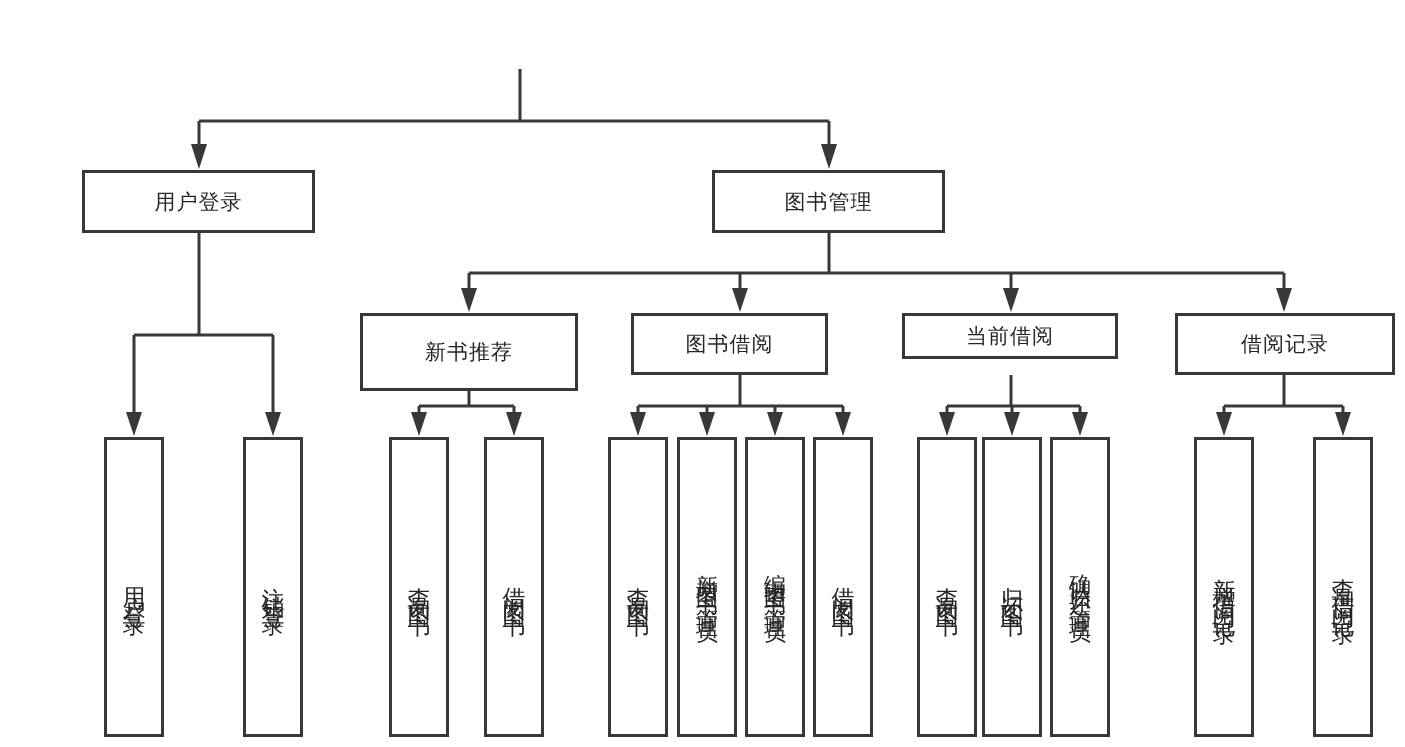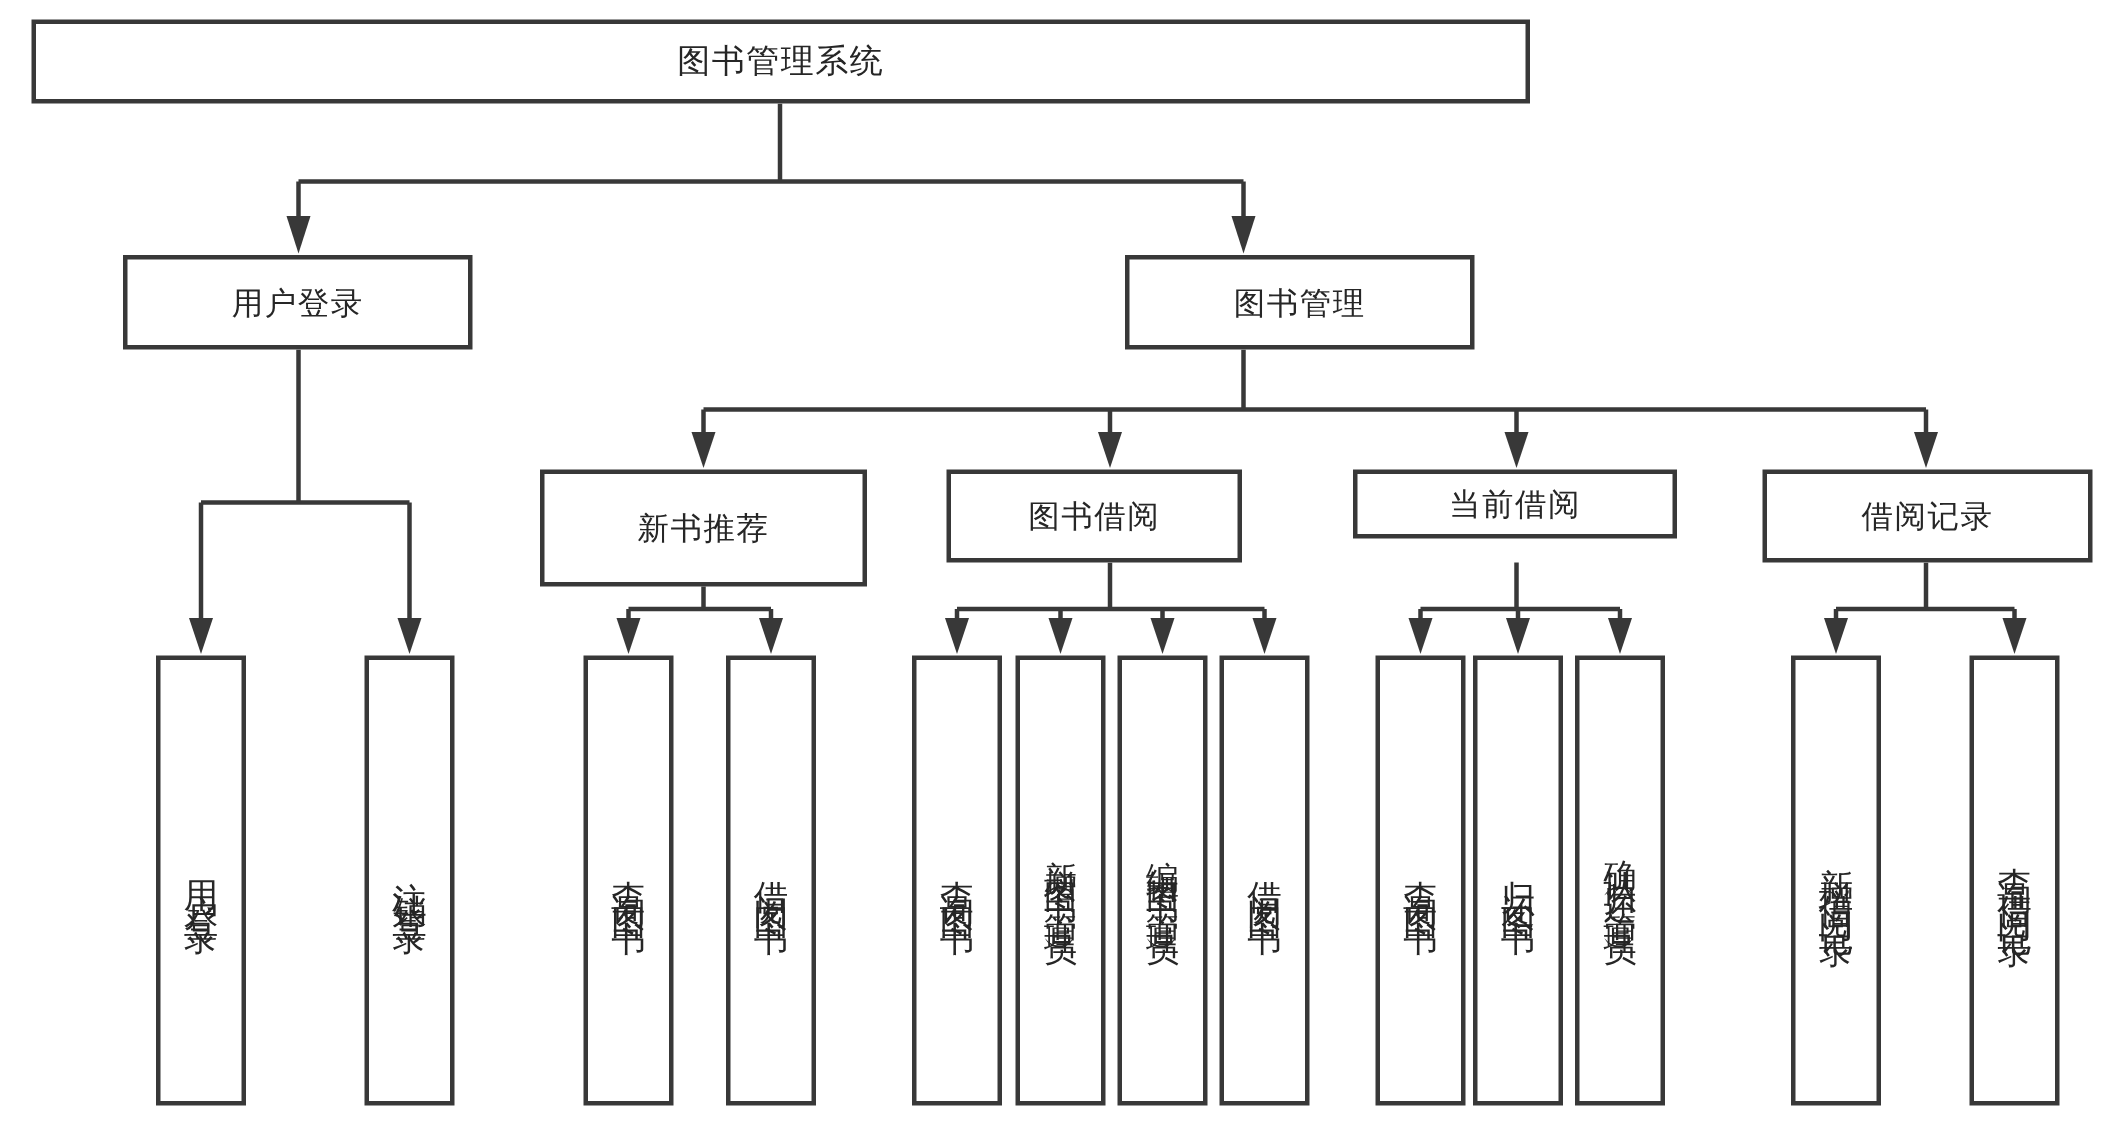--- a/index.html
+++ b/index.html
@@ -137,28 +137,25 @@
       <polygon points="767,412 783,412 775,436"></polygon>
       <polygon points="835,412 851,412 843,436"></polygon>
       <polygon points="939,412 955,412 947,436"></polygon>
       <polygon points="1004,412 1020,412 1012,436"></polygon>
       <polygon points="1072,412 1088,412 1080,436"></polygon>
       <polygon points="1216,412 1232,412 1224,436"></polygon>
       <polygon points="1335,412 1351,412 1343,436"></polygon>
     </g>
   </svg>
 
-  <div class="node hbox root-box">
-    <span>图书管理系统</span>
-  </div>
 
   <div class="node hbox" style="left:82px; top:170px; width:233px; height:63px;">
     <span>用户登录</span>
   </div>
-  <div class="node hbox" style="left:712px; top:170px; width:233px; height:63px;margin-left:38px;">
+  <div class="node hbox" style="left:712px; top:170px; width:233px; height:63px;">
     <span>图书管理</span>
   </div>
 
   <div class="node hbox" style="left:360px; top:313px; width:218px; height:78px;">
     <span>新书推荐</span>
   </div>
   <div class="node hbox" style="left:631px; top:313px; width:197px; height:62px;">
     <span>图书借阅</span>
   </div>
   <div class="node hbox" style="left:902px; top:313px; width:216px; height:46px;">

